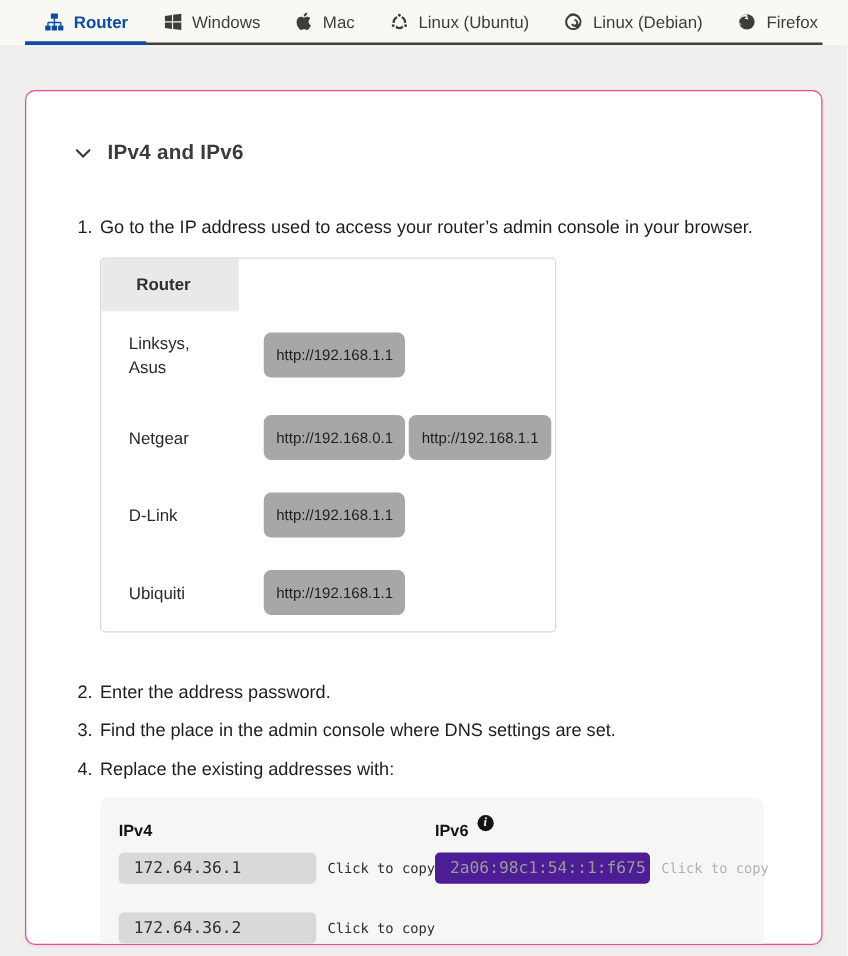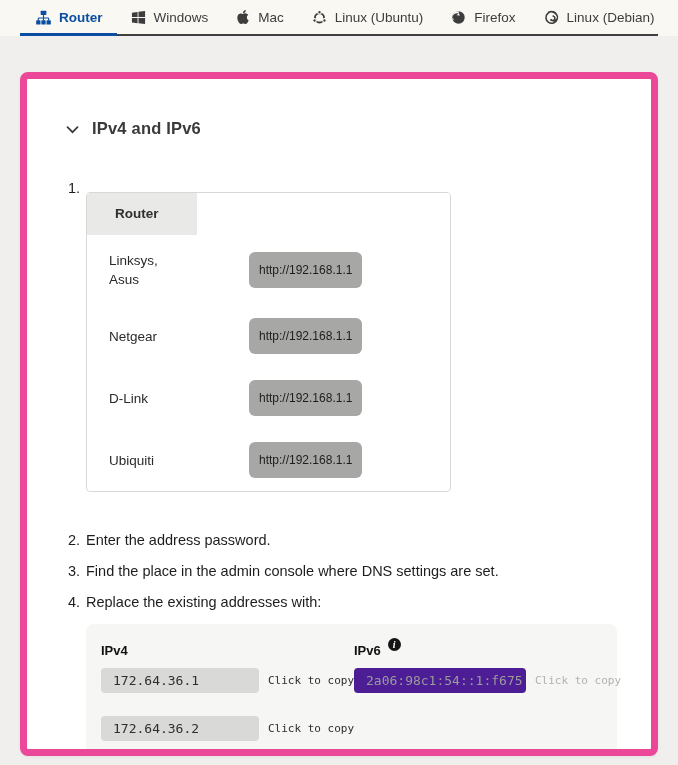--- a/index.html
+++ b/index.html
@@ -19,21 +19,21 @@
   }
   .tab:first-child{padding-left:16px;}
   .tab svg{display:block;}
   .tab.active{color:#0b4da0;font-weight:700;}
   .tab.active::after{
     content:"";position:absolute;left:0;right:0;bottom:-2px;height:3px;background:#0b4da0;
   }
   
   .card{
     margin:36px 20px 0 20px;height:684px;box-sizing:border-box;
-    background:#fff;border:7px solid #ec4899;border-radius:8px;
+    background:#fff;border:1px solid #ec4899;border-radius:8px;
     box-shadow:0 1px 3px rgba(0,0,0,.06);
     padding:40px 36px 0 37px;overflow:hidden;
   }
   .section-header{display:flex;align-items:center;gap:13px;margin-left:2px;cursor:pointer;}
   .section-header h2{margin:0;font-size:16.5px;font-weight:700;color:#3a3a3a;letter-spacing:.2px;}
   
   .steps{margin-top:40px;margin-left:4px;}
   .step{display:flex;font-size:14.5px;line-height:20px;color:#1d1d1d;margin-bottom:11px;}
   .step-num{width:18px;flex-shrink:0;}
   .step-body{flex:1;}
@@ -45,21 +45,21 @@
   .rt-head{display:grid;grid-template-columns:110px 1fr;gap:2px;background:#fff;}
   .rt-head .hcell{background:#e9e9e8;font-weight:700;font-size:13.5px;color:#2f2f2f;padding:11px 0;}
   .rt-head .hcell.c1{padding-left:28px;}
   .rt-head .hcell.c2{padding-left:22px;}
   .rt-row{display:grid;grid-template-columns:110px 1fr;align-items:center;padding:13px 0;}
   .rt-row.tall{padding:16px 0;}
   .rt-name{padding-left:22px;font-size:13.5px;color:#2a2a2a;line-height:19px;max-width:66px;}
   .pills{display:flex;gap:3px;padding-left:20px;}
   .pill{
     background:#a7a7a6;color:#1e1e1e;font-size:12px;
-    padding:8px 10px;border-radius:6px;white-space:nowrap;cursor:pointer;margin-left:32px;
+    padding:8px 10px;border-radius:6px;white-space:nowrap;cursor:pointer;
   }
   
   .dns-panel{
     width:531px;box-sizing:border-box;margin-top:12px;
     background:#f6f6f4;border-radius:8px;
     padding:17px 10px 21px 15px;
     display:grid;grid-template-columns:253px 1fr;
   }
   .dns-label{font-weight:700;font-size:13px;color:#111;display:flex;align-items:flex-start;gap:7px;margin-bottom:7px;}
   .info-icon{
@@ -124,74 +124,76 @@
           <circle cx="8" cy="2.4" r="1.9" fill="currentColor" stroke="#faf8f3" stroke-width="1.3"></circle>
           <circle cx="2.7" cy="11.2" r="1.9" fill="currentColor" stroke="#faf8f3" stroke-width="1.3"></circle>
           <circle cx="13.3" cy="11.2" r="1.9" fill="currentColor" stroke="#faf8f3" stroke-width="1.3"></circle>
         </svg>
       </span>
       <span>Linux (Ubuntu)</span>
     </div>
 
     <div class="tab">
       <span>
+        <svg width="15" height="15" viewBox="0 0 16 16" fill="none" stroke="currentColor" stroke-width="1.7" stroke-linecap="round">
+          <path d="M13.6 5.3A6.1 6.1 0 1 0 14 9.8 M13.6 5.3A6.1 6.1 0 0 0 5 2.4 M13.6 5.3A4 4 0 1 1 7 9.9 A2.4 2.4 0 1 0 9.8 6.5"></path>
+        </svg>
+      </span>
+      <span>Linux (Debian)</span>
+    </div>
+
+    <div class="tab">
+      <span>
         <svg width="15" height="15" viewBox="0 0 16 16">
           <circle cx="8" cy="8" r="6.6" fill="currentColor"></circle>
           <path d="M8 1.4A6.6 6.6 0 0 0 1.5 6.9C3.2 3.4 6 2.9 8.3 3.9c-1.4.3-2 1-2.2 1.9 1.2-.6 2.6-.2 3.2.8z" fill="#faf8f3"></path>
           <path d="M1.6 9.5c.5.7 1.4.9 2.1.6-.9-.2-1.4-.8-1.5-1.6z" fill="#faf8f3"></path>
         </svg>
       </span>
       <span>Firefox</span>
     </div>
 
-    <div class="tab">
-      <span>
-        <svg width="15" height="15" viewBox="0 0 16 16" fill="none" stroke="currentColor" stroke-width="1.7" stroke-linecap="round">
-          <path d="M13.6 5.3A6.1 6.1 0 1 0 14 9.8 M13.6 5.3A6.1 6.1 0 0 0 5 2.4 M13.6 5.3A4 4 0 1 1 7 9.9 A2.4 2.4 0 1 0 9.8 6.5"></path>
-        </svg>
-      </span>
-      <span>Linux (Debian)</span>
-    </div>
-
   </div>
 </div>
 
 <div class="card">
 
   <div class="section-header">
     <span>
       <svg width="13" height="8" viewBox="0 0 13 8">
           <path d="M1.5 1.2 6.5 6.2 11.5 1.2" fill="none" stroke="#3a3a3a" stroke-width="1.7" stroke-linecap="round"></path>
         </svg>
     </span>
     <h2>IPv4 and IPv6</h2>
   </div>
 
   <div class="steps">
 
     <div class="step">
       <span class="step-num">1.</span>
       <div class="step-body">
+        <span>Go to the IP address used to access your router’s admin console in your browser.</span>
 
         
         <div class="router-table">
           <div class="rt-head">
             <div class="hcell c1">Router</div>
           </div>
 
           <div class="rt-row tall">
             <div class="rt-name">Linksys, Asus</div>
             <div class="pills">
               <span class="pill">http://192.168.1.1</span>
             </div>
           </div>
 
           <div class="rt-row">
             <div class="rt-name">Netgear</div>
             <div class="pills">
+              <span class="pill">http://192.168.0.1</span>
               <span class="pill">http://192.168.1.1</span>
             </div>
           </div>
 
           <div class="rt-row">
             <div class="rt-name">D-Link</div>
             <div class="pills">
               <span class="pill">http://192.168.1.1</span>
             </div>
           </div>

